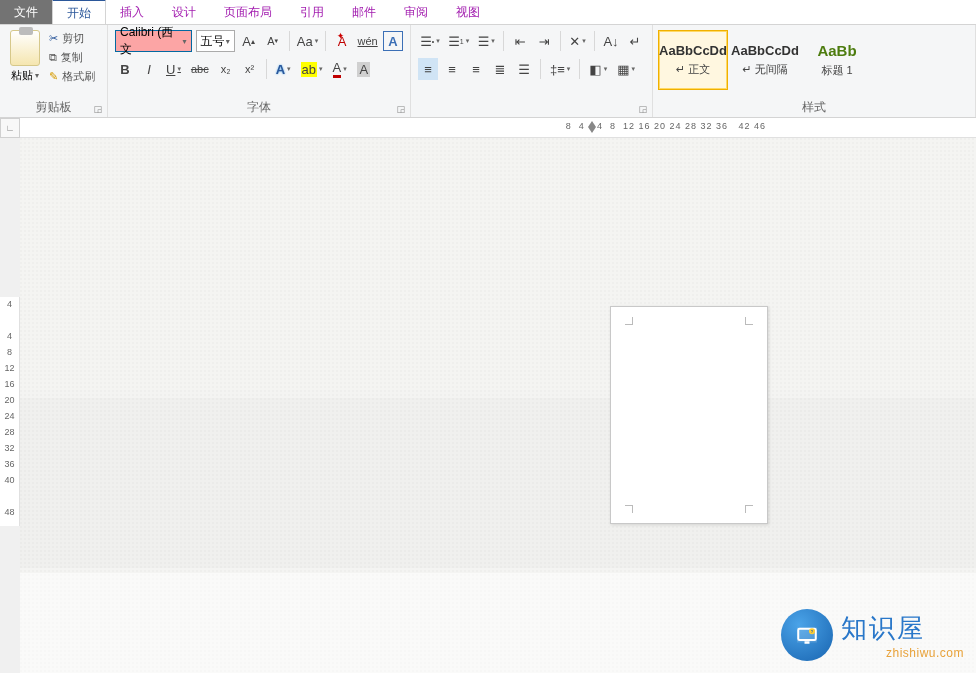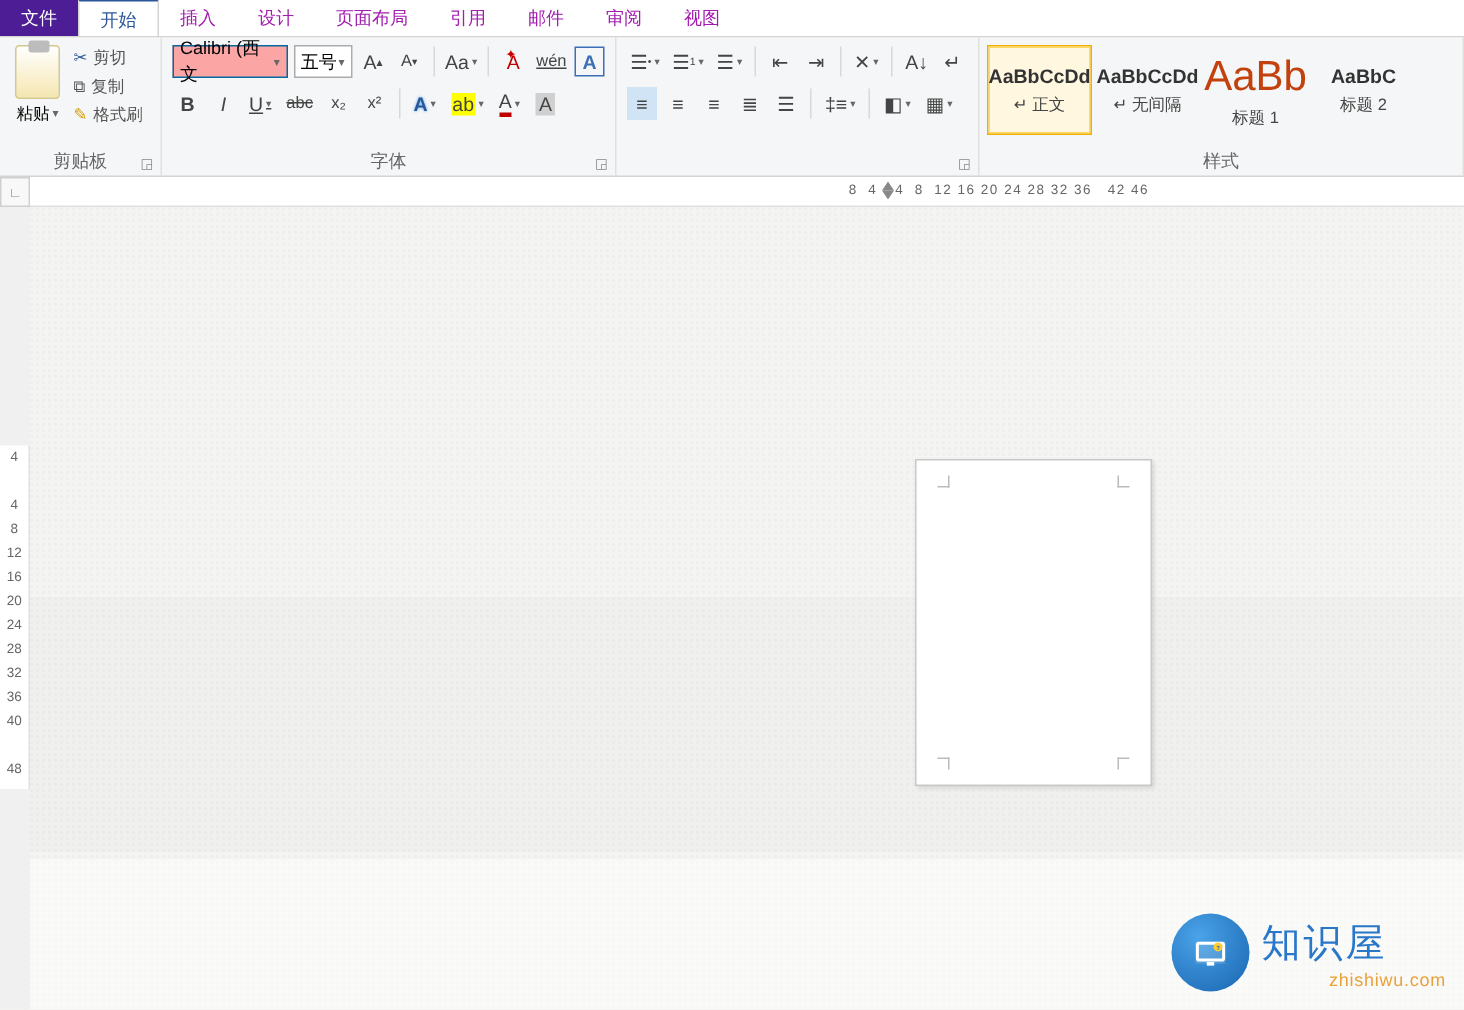--- a/index.html
+++ b/index.html
@@ -1,21 +1,21 @@
 <!DOCTYPE html>
 <html><head>
 <meta charset="utf-8">
 <style>
 * { box-sizing: border-box; margin: 0; padding: 0; font-family: "Microsoft YaHei", "SimSun", Arial, sans-serif; }
 body { width: 976px; height: 673px; overflow: hidden; background: #f0f0f0; position: relative; }
 
 
 .tab-bar { height: 25px; background: #fff; display: flex; border-bottom: 1px solid #d4d4d4; }
 .tab { padding: 4px 14px 4px 14px; font-size: 12px; color: #a21caf; cursor: pointer; }
-.tab.file { background: #4c1d95; color: #fff; }
+.tab.file { background: #737373; color: #fff; }
 .tab.active { background: #fff; color: #2b579a; border-top: 2px solid #2b579a; border-left: 1px solid #d4d4d4; border-right: 1px solid #d4d4d4; margin-top: -1px; }
 
 
 .ribbon { height: 93px; background: #f5f6f7; display: flex; border-bottom: 1px solid #d4d4d4; }
 .group { border-right: 1px solid #e0e0e0; display: flex; flex-direction: column; justify-content: space-between; padding: 3px 4px 1px 4px; position: relative; }
 .group-label { font-size: 12px; color: #666; text-align: center; padding: 2px 0 0 0; }
 .group-launcher { position: absolute; right: 2px; bottom: 2px; width: 14px; height: 14px; font-size: 9px; color: #888; text-align: center; line-height: 14px; border: 1px solid transparent; }
 
 
 .clipboard { width: 108px; }
@@ -45,21 +45,21 @@
 
 .para { width: 242px; }
 .para-body { height: 66px; display: flex; flex-direction: column; gap: 6px; padding: 2px 3px; }
 
 
 .styles { flex: 1; }
 .styles-body { height: 66px; display: flex; gap: 2px; padding: 2px 1px; overflow: hidden; }
 .style-card { width: 70px; height: 60px; border: 1px solid transparent; display: flex; flex-direction: column; align-items: center; justify-content: center; font-size: 10px; }
 .style-card.selected { border: 1px solid #f0b000; background: #fff7e0; box-shadow: inset 0 0 0 1px #ffd966; }
 .style-preview { font-size: 13px; color: #333; margin-bottom: 4px; font-weight: bold; }
-.style-preview.big { font-size: 28px; font-weight: normal; color: #c2410c; }
+.style-preview.big { font-size: 15px; font-weight: bold; color: #4d7c0f; }
 .style-name { font-size: 11px; color: #444; }
 
 
 .ruler-corner { position: absolute; left: 0; top: 118px; width: 20px; height: 20px; background: #f8f8f8; border: 1px solid #d0d0d0; font-size: 9px; color: #888; text-align: center; line-height: 18px; }
 .hruler { position: absolute; left: 20px; right: 0; top: 118px; height: 20px; background: #fff; border-bottom: 1px solid #e0e0e0; }
 .hruler-marks { position: absolute; right: 210px; top: 3px; font-size: 9px; color: #666; letter-spacing: 1px; white-space: nowrap; display: flex; align-items: center; gap: 1px; }
 .ruler-tab { display:inline-block; width:10px; height:10px; position:relative; }
 .ruler-tab::before { content:""; position:absolute; left:2px; top:0; width:0; height:0; border-left:4px solid transparent; border-right:4px solid transparent; border-bottom:6px solid #888; }
 .ruler-tab::after { content:""; position:absolute; left:2px; top:6px; width:0; height:0; border-left:4px solid transparent; border-right:4px solid transparent; border-top:6px solid #888; }
 
@@ -240,24 +240,20 @@
           <div class="style-preview">AaBbCcDd</div>
           <div class="style-name">↵ 正文</div>
         </div>
         <div class="style-card">
           <div class="style-preview">AaBbCcDd</div>
           <div class="style-name">↵ 无间隔</div>
         </div>
         <div class="style-card">
           <div class="style-preview big">AaBb</div>
           <div class="style-name">标题 1</div>
-        </div>
-        <div class="style-card">
-          <div class="style-preview">AaBbC</div>
-          <div class="style-name">标题 2</div>
         </div>
       </div>
     <div class="group-label">样式</div>
   </div>
 
 </div>
 
 <div class="ruler-corner">∟</div>
 
 <div class="hruler">

